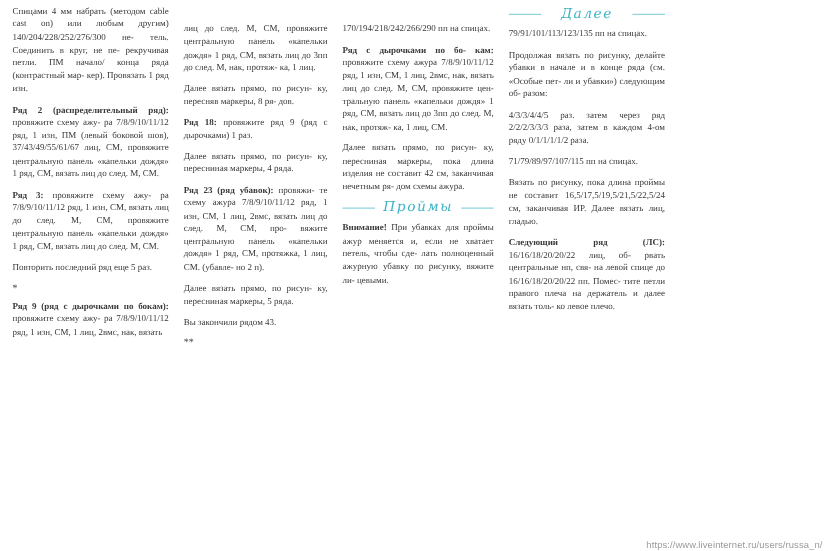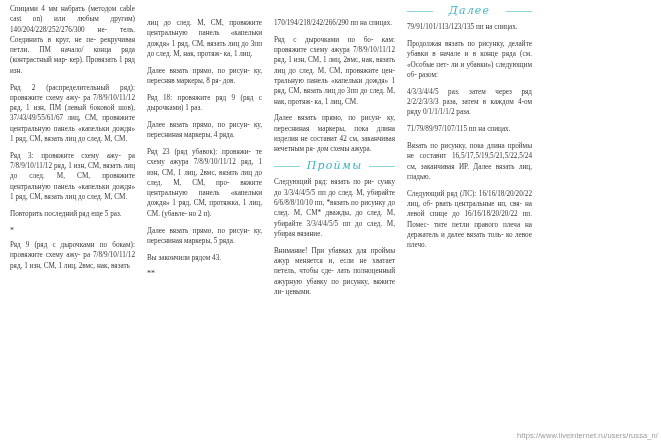--- a/index.html
+++ b/index.html
@@ -70,21 +70,21 @@
     font-style: italic;
     font-size: 9.5px;
     letter-spacing: 0.8px;
     margin: 6px 0 5px 0;
     line-height: 11px;
   }
 
   p {
     margin: 0 0 6.5px 0;
   }
-  .b { font-weight: normal; }
+  .b { font-weight: bold; }
   .tiny-star {
     margin: 0 0 4px 0;
     font-size: 8px;
   }
   .watermark {
     position: absolute;
     right: 3px;
     bottom: 1px;
     font-family: "Liberation Sans", sans-serif;
     font-size: 7.5px;
@@ -120,21 +120,20 @@
       <p>Вы закончили рядом 43.</p>
       <p class="tiny-star">**</p>
     </div>
 
     <div class="col col-3">
       <div class="spacer-top"></div>
       <p>170/194/218/242/266/290 пп на спицах.</p>
       <p><span class="b">Ряд с дырочками по бо- кам:</span><span> провяжите схему ажура 7/8/9/10/11/12 ряд, 1 изн, СМ, 1 лиц, 2вмс, нак, вязать лиц до след. М, СМ, провяжите цен- тральную панель «капельки дождя» 1 ряд, СМ, вязать лиц до 3пп до след. М, нак, протяж- ка, 1 лиц, СМ.</span></p>
       <p>Далее вязать прямо, по рисун- ку, пересниная маркеры, пока длина изделия не составит 42 см, заканчивая нечетным ря- дом схемы ажура.</p>
       <div class="heading with-rules">Проймы</div>
-      <p><span class="b">Следующий ряд:</span><span> вязать по ри- сунку до 3/3/4/4/5/5 пп до след. М, убирайте 6/6/8/8/10/10 пп, *вязать по рисунку до след. М, СМ* дважды, до след. М, убирайте 3/3/4/4/5/5 пп до след. М, убирая вязание.</span></p>
       <p><span class="b">Внимание!</span><span> При убавках для проймы ажур меняется и, если не хватает петель, чтобы сде- лать полноценный ажурную убавку по рисунку, вяжите ли- цевыми.</span></p>
     </div>
 
     <div class="col col-4">
       <div class="heading with-rules">Далее</div>
       <p>79/91/101/113/123/135 пп на спицах.</p>
       <p>Продолжая вязать по рисунку, делайте убавки в начале и в конце ряда (см. «Особые пет- ли и убавки») следующим об- разом:</p>
       <p>4/3/3/4/4/5 раз. затем через ряд 2/2/2/3/3/3 раза, затем в каждом 4-ом ряду 0/1/1/1/1/2 раза.</p>
       <p>71/79/89/97/107/115 пп на спицах.</p>
       <p>Вязать по рисунку, пока длина проймы не составит 16,5/17,5/19,5/21,5/22,5/24 см, заканчивая ИР. Далее вязать лиц, гладью.</p>

